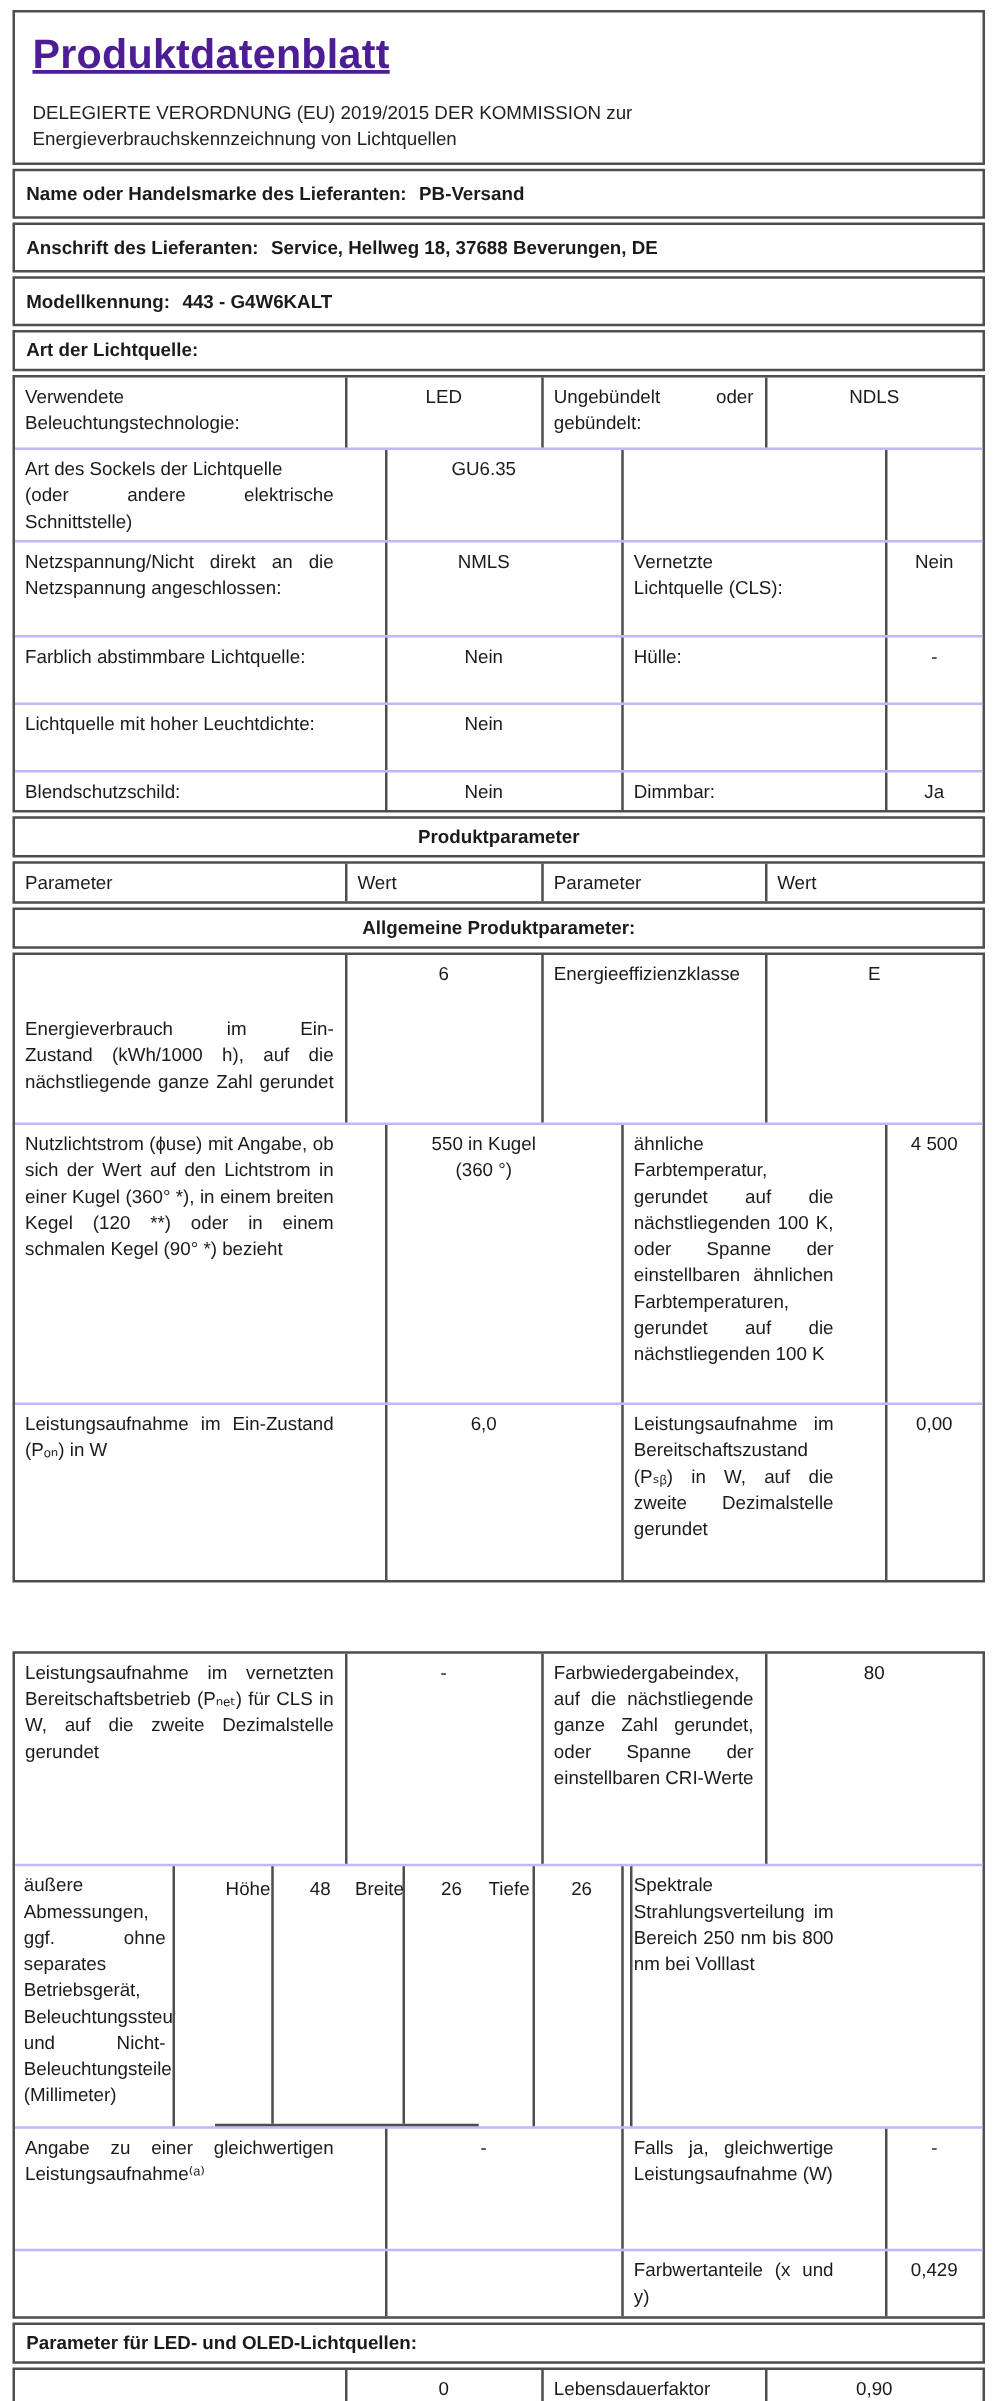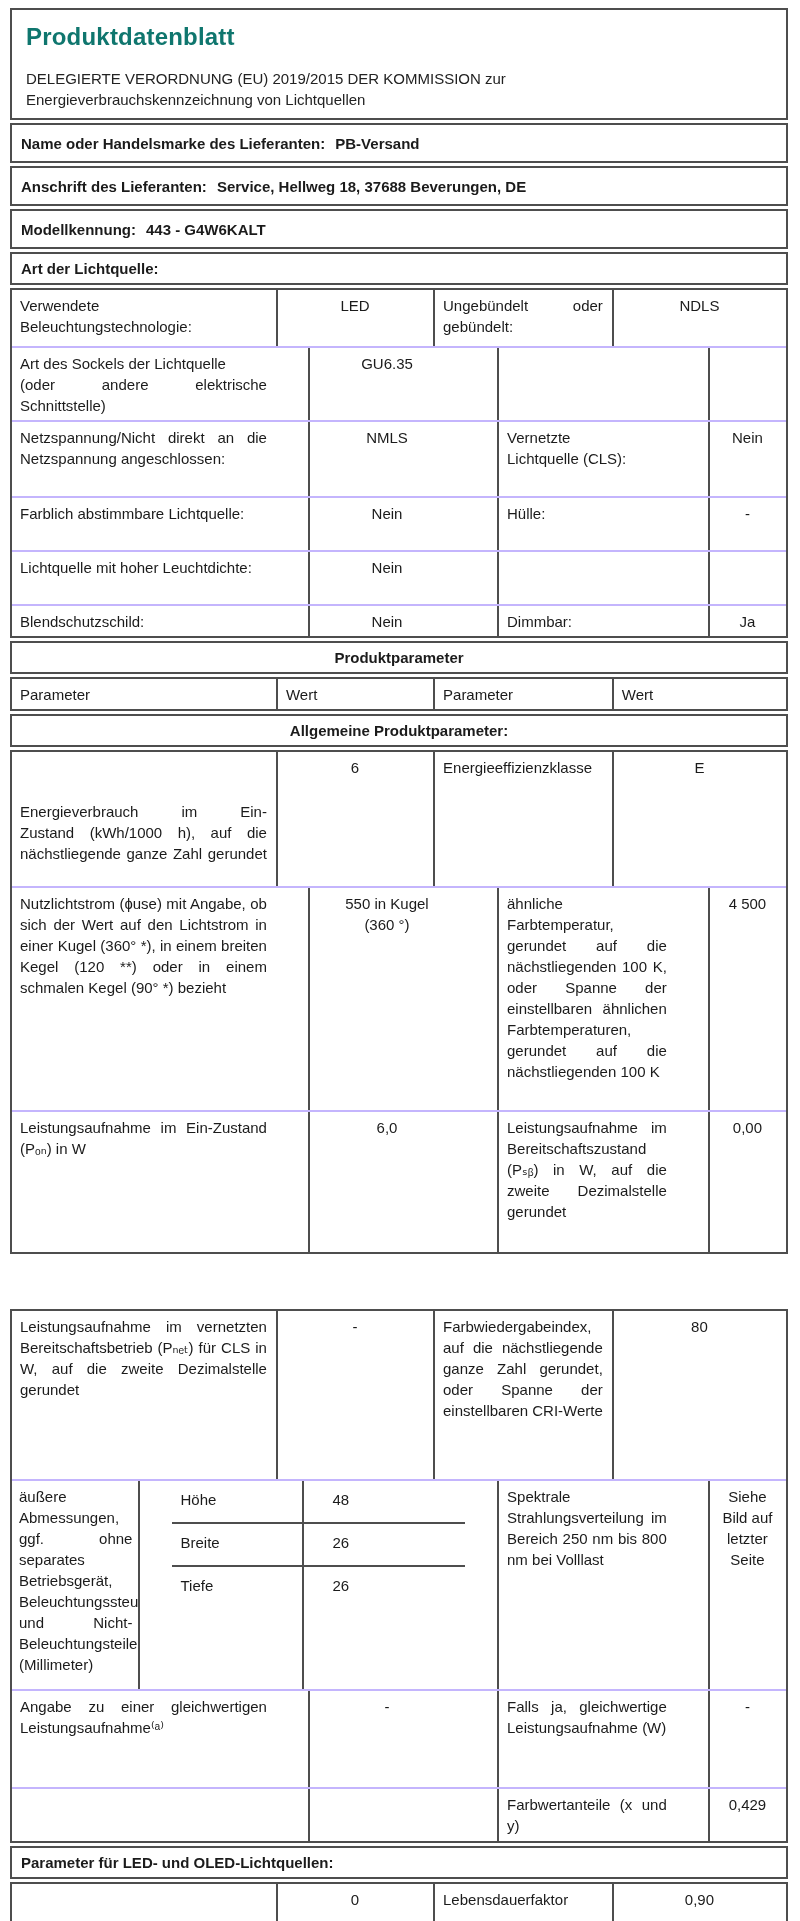--- a/index.html
+++ b/index.html
@@ -13,24 +13,25 @@
   }
   .page { padding:8px 12px 14px 10px; }
 
   
   .box { border:2px solid #4e4e4e; margin-bottom:3px; box-sizing:border-box; }
 
   
   .hdr { padding:8px 16px 8px 14px; }
   .title {
     margin:2px 0 14px 0;
-    font-size:24px;
+    font-size:33px;
     font-weight:bold;
-    color:#0f766e;
+    color:#4c1d95;
     letter-spacing:0.2px;
+    text-decoration:underline;
   }
   .reg { white-space:pre-line; font-size:15px; color:#222; }
 
   
   .lrow { padding:8px 10px 7px 9px; }
   .lrow .lab { font-weight:bold; }
   .lrow .val { font-weight:bold; margin-left:10px; }
 
   
   .sechdr { padding:4px 9px; font-weight:bold; }
@@ -51,21 +52,21 @@
 
   
   .dims-label {
     width:16.6%; flex:none;
     border-right:2px solid #4e4e4e;
     padding:5px 6px 4px 7px;
     box-sizing:border-box;
     overflow:hidden;
     text-align:justify;
   }
-  .dims-mid { width:37.8%; flex:none; display:flex; flex-direction:column; box-sizing:border-box; }
+  .dims-mid { width:37.8%; flex:none; display:flex; flex-direction:row; box-sizing:border-box; }
   .subrow { display:flex; align-items:stretch; min-height:41px; }
   .subrow.sep { border-bottom:2px solid #4e4e4e; }
   .subrow.fill { flex:1; min-height:0; }
   .subrow .sl {
     width:44.8%; flex:none;
     border-right:2px solid #4e4e4e;
     padding:8px 8px 2px 8px;
     box-sizing:border-box;
   }
   .subrow .sv { flex:1; text-align:left; padding:8px 4px 2px; box-sizing:border-box;margin-left:25px; }
@@ -198,22 +199,20 @@
         <div class="subrow">
           <div class="sl">Tiefe</div>
           <div class="sv">26</div>
         </div>
         <div class="subrow fill">
           <div class="sl"></div>
           <div class="sv"></div>
         </div>
       </div>
       <div class="cell c3 bl jst pre">Spektrale Strahlungsverteilung im Bereich 250 nm bis 800 nm bei Volllast</div>
-      <div class="cell c4 bl pre">Siehe Bild auf
-letzter Seite</div>
     </div>
 
     <div class="trow" style="min-height:96px">
       <div class="cell c1 jst pre">Angabe zu einer gleichwertigen Leistungsaufnahme⁽ᵃ⁾</div>
       <div class="cell c2 bl pre">-</div>
       <div class="cell c3 bl jst pre">Falls ja, gleichwertige Leistungsaufnahme (W)</div>
       <div class="cell c4 bl pre">-</div>
     </div>
     <div class="trow" style="min-height:52px">
       <div class="cell c1 jst pre"></div>

